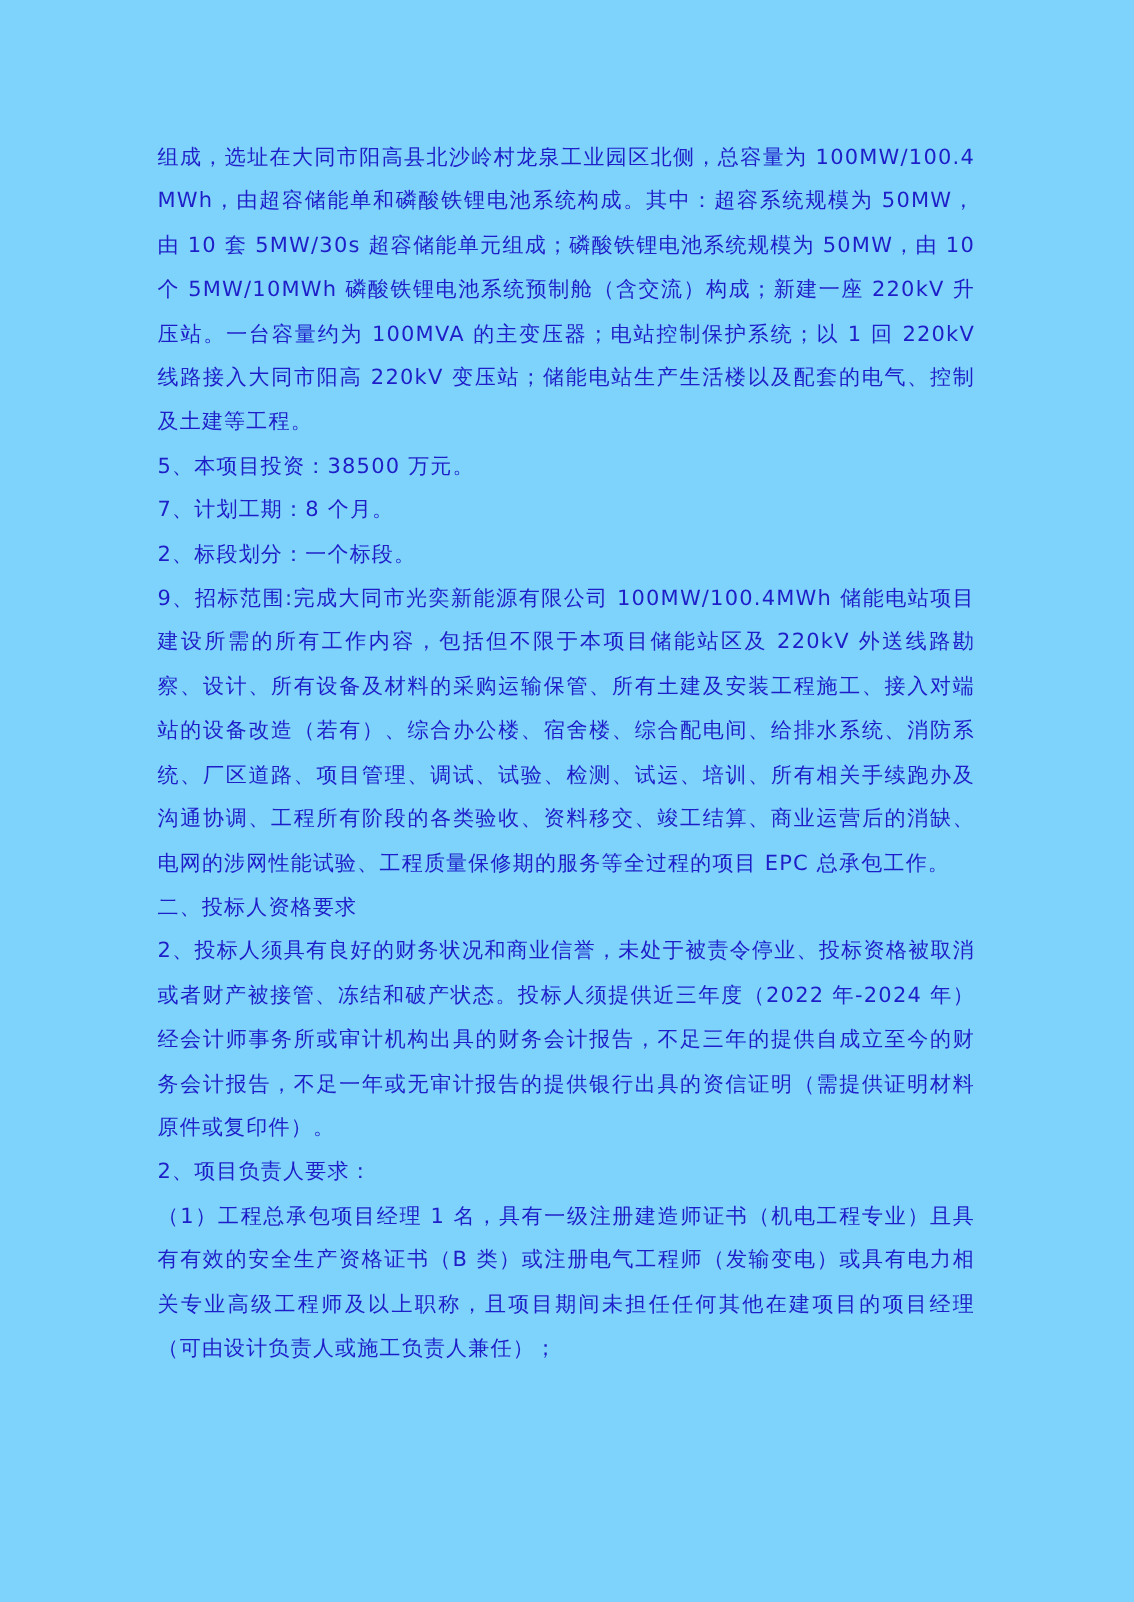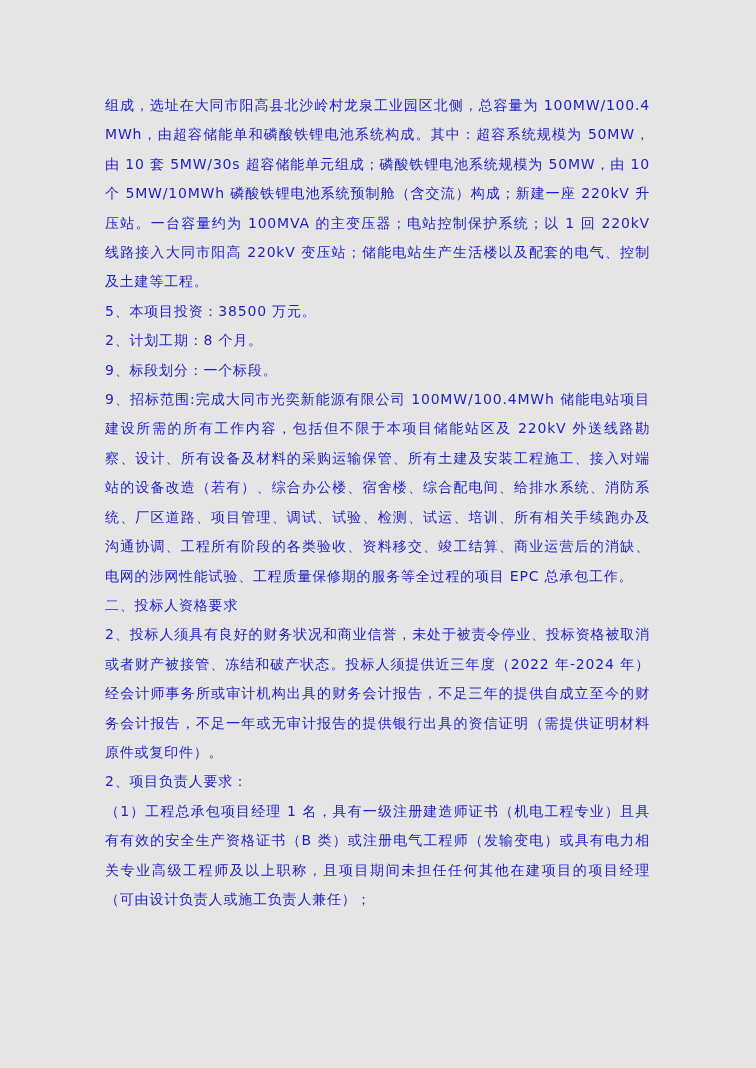--- a/index.html
+++ b/index.html
@@ -34,26 +34,26 @@
     color: #1e1ec8;
     text-align: justify;
     text-justify: inter-character;
     word-break: break-all;
   }
 </style>
 </head>
 <body>
 
 <div class="viewport">
-  <div class="doc-page" style="background: #e5e5e5;">
+  <div class="doc-page" style="background: #7dd3fc;">
     <div class="doc-body">
       <p style="color: rgb(30, 30, 200);">组成，选址在大同市阳高县北沙岭村龙泉工业园区北侧，总容量为 100MW/100.4MWh，由超容储能单和磷酸铁锂电池系统构成。其中：超容系统规模为 50MW，由 10 套 5MW/30s 超容储能单元组成；磷酸铁锂电池系统规模为 50MW，由 10 个 5MW/10MWh 磷酸铁锂电池系统预制舱（含交流）构成；新建一座 220kV 升压站。一台容量约为 100MVA 的主变压器；电站控制保护系统；以 1 回 220kV 线路接入大同市阳高 220kV 变压站；储能电站生产生活楼以及配套的电气、控制及土建等工程。</p>
       <p style="color: rgb(30, 30, 200);">5、本项目投资：38500 万元。</p>
-      <p style="color: rgb(30, 30, 200);">2、计划工期：8 个月。</p>
-      <p style="color: rgb(30, 30, 200);">9、标段划分：一个标段。</p>
+      <p style="color: rgb(30, 30, 200);">7、计划工期：8 个月。</p>
+      <p style="color: rgb(30, 30, 200);">2、标段划分：一个标段。</p>
       <p style="color: rgb(30, 30, 200);">9、招标范围:完成大同市光奕新能源有限公司 100MW/100.4MWh 储能电站项目建设所需的所有工作内容，包括但不限于本项目储能站区及 220kV 外送线路勘察、设计、所有设备及材料的采购运输保管、所有土建及安装工程施工、接入对端站的设备改造（若有）、综合办公楼、宿舍楼、综合配电间、给排水系统、消防系统、厂区道路、项目管理、调试、试验、检测、试运、培训、所有相关手续跑办及沟通协调、工程所有阶段的各类验收、资料移交、竣工结算、商业运营后的消缺、电网的涉网性能试验、工程质量保修期的服务等全过程的项目 EPC 总承包工作。</p>
       <p style="color: rgb(30, 30, 200);">二、投标人资格要求</p>
       <p style="color: rgb(30, 30, 200);">2、投标人须具有良好的财务状况和商业信誉，未处于被责令停业、投标资格被取消或者财产被接管、冻结和破产状态。投标人须提供近三年度（2022 年-2024 年）经会计师事务所或审计机构出具的财务会计报告，不足三年的提供自成立至今的财务会计报告，不足一年或无审计报告的提供银行出具的资信证明（需提供证明材料原件或复印件）。</p>
       <p style="color: rgb(30, 30, 200);">2、项目负责人要求：</p>
       <p style="color: rgb(30, 30, 200);">（1）工程总承包项目经理 1 名，具有一级注册建造师证书（机电工程专业）且具有有效的安全生产资格证书（B 类）或注册电气工程师（发输变电）或具有电力相关专业高级工程师及以上职称，且项目期间未担任任何其他在建项目的项目经理（可由设计负责人或施工负责人兼任）；</p>
     </div>
   </div>
 </div>
 
 </body></html>

